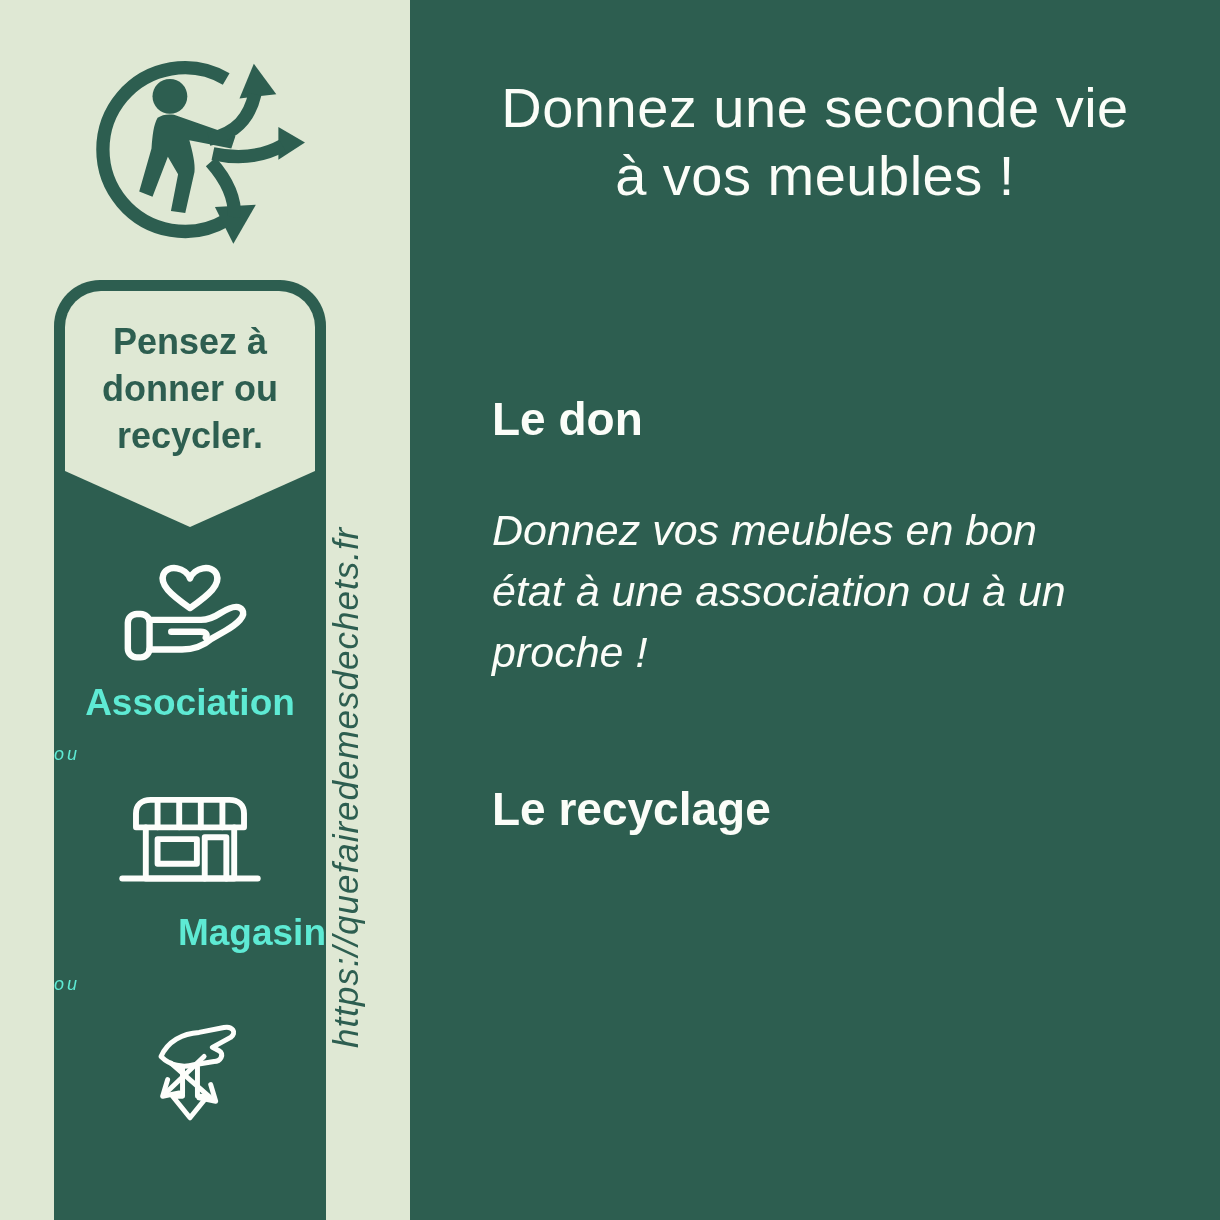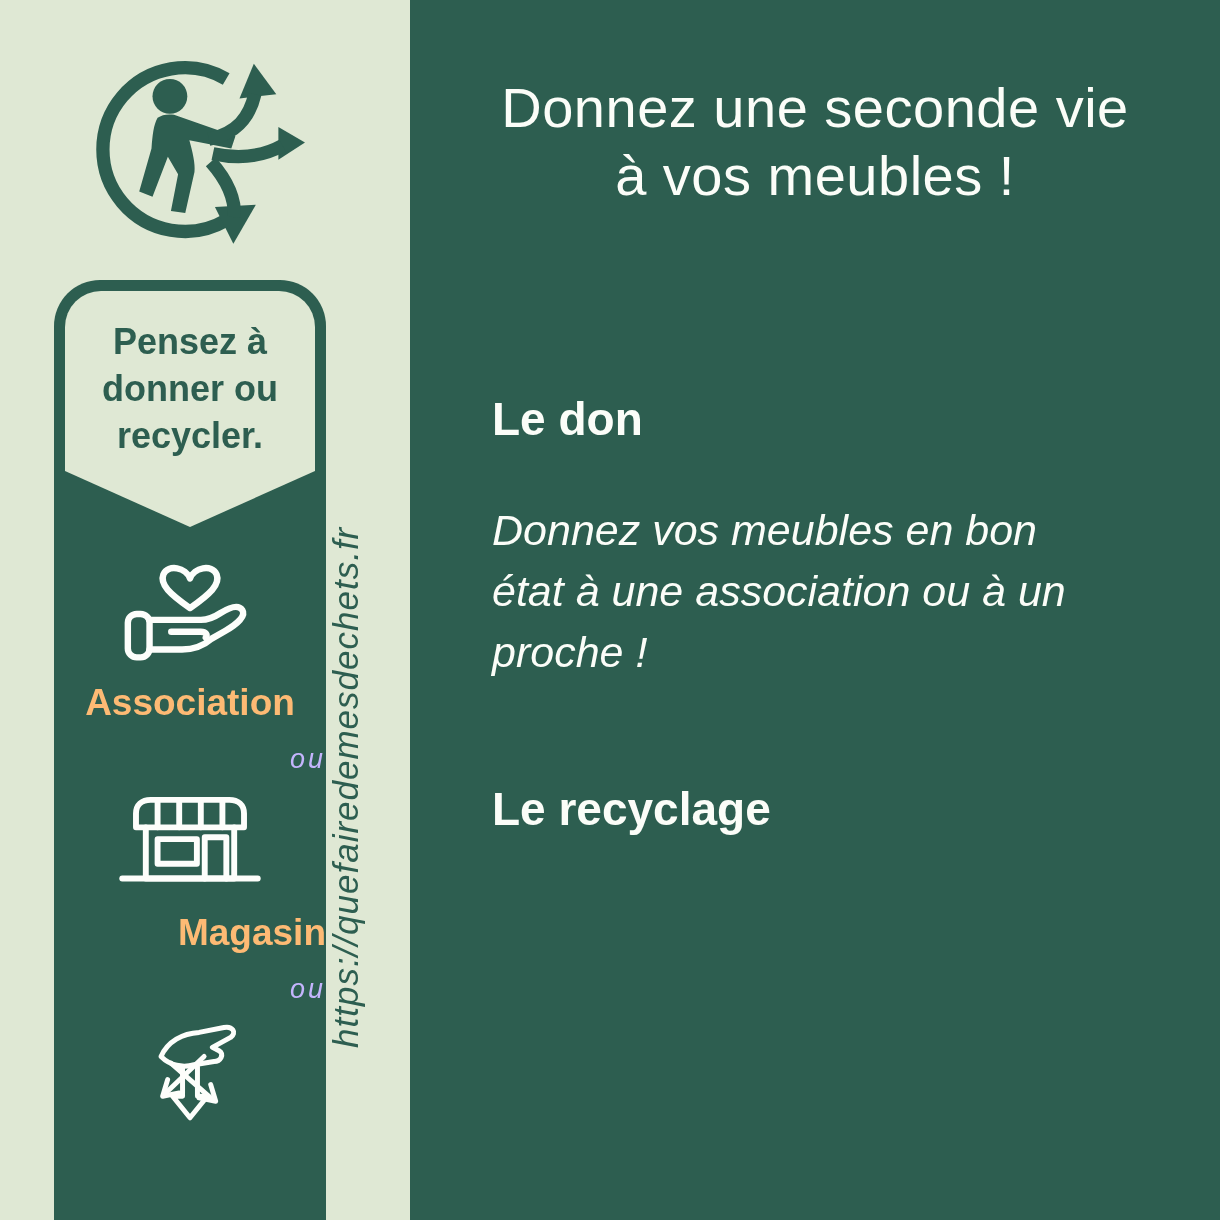--- a/index.html
+++ b/index.html
@@ -46,28 +46,28 @@
     position:absolute; top:28px; left:0; width:100%; text-align:center;
     color:#2d5e50; font-weight:800; font-size:36px; line-height:1.3;
     white-space:pre-line;
   }
   .b-icon { position:absolute; left:50%; transform:translateX(-50%); }
   .b-icon.assoc { top:266px; width:148px; height:130px; }
   .b-icon.mag   { top:512px; width:172px; height:110px; }
   .b-icon.dech  { top:740px; width:146px; height:116px; }
   .b-label {
     position:absolute; left:0; width:100%; text-align:center;
-    color:#fdba74; font-weight:800; font-size:37px;
+    color:#5eead4; font-weight:800; font-size:37px;
   }
   .b-label.assoc { top:402px; }
   .b-label.mag   { top:632px;text-align:right; }
   .b-label.dech  { top:864px; }
   .b-ou {
-    position:absolute; left:0; width:100%; text-align:right;
-    color:#c4b5fd; font-style:italic; font-size:27px; letter-spacing:3px;
+    position:absolute; left:0; width:100%; text-align:left;
+    color:#5eead4; font-style:italic; font-size:18px; letter-spacing:3px;
   }
   .b-ou.ou1 { top:464px; }
   .b-ou.ou2 { top:694px; }
   .url-vertical {
     position:absolute; left:326px; top:462px; width:62px; height:650px;
     writing-mode:vertical-rl; transform:rotate(180deg);
     color:#2d5e50; font-style:italic; font-size:35px; letter-spacing:1px;
     text-align:center; white-space:nowrap;
   }
   svg { display:block; width:100%; height:100%; }

